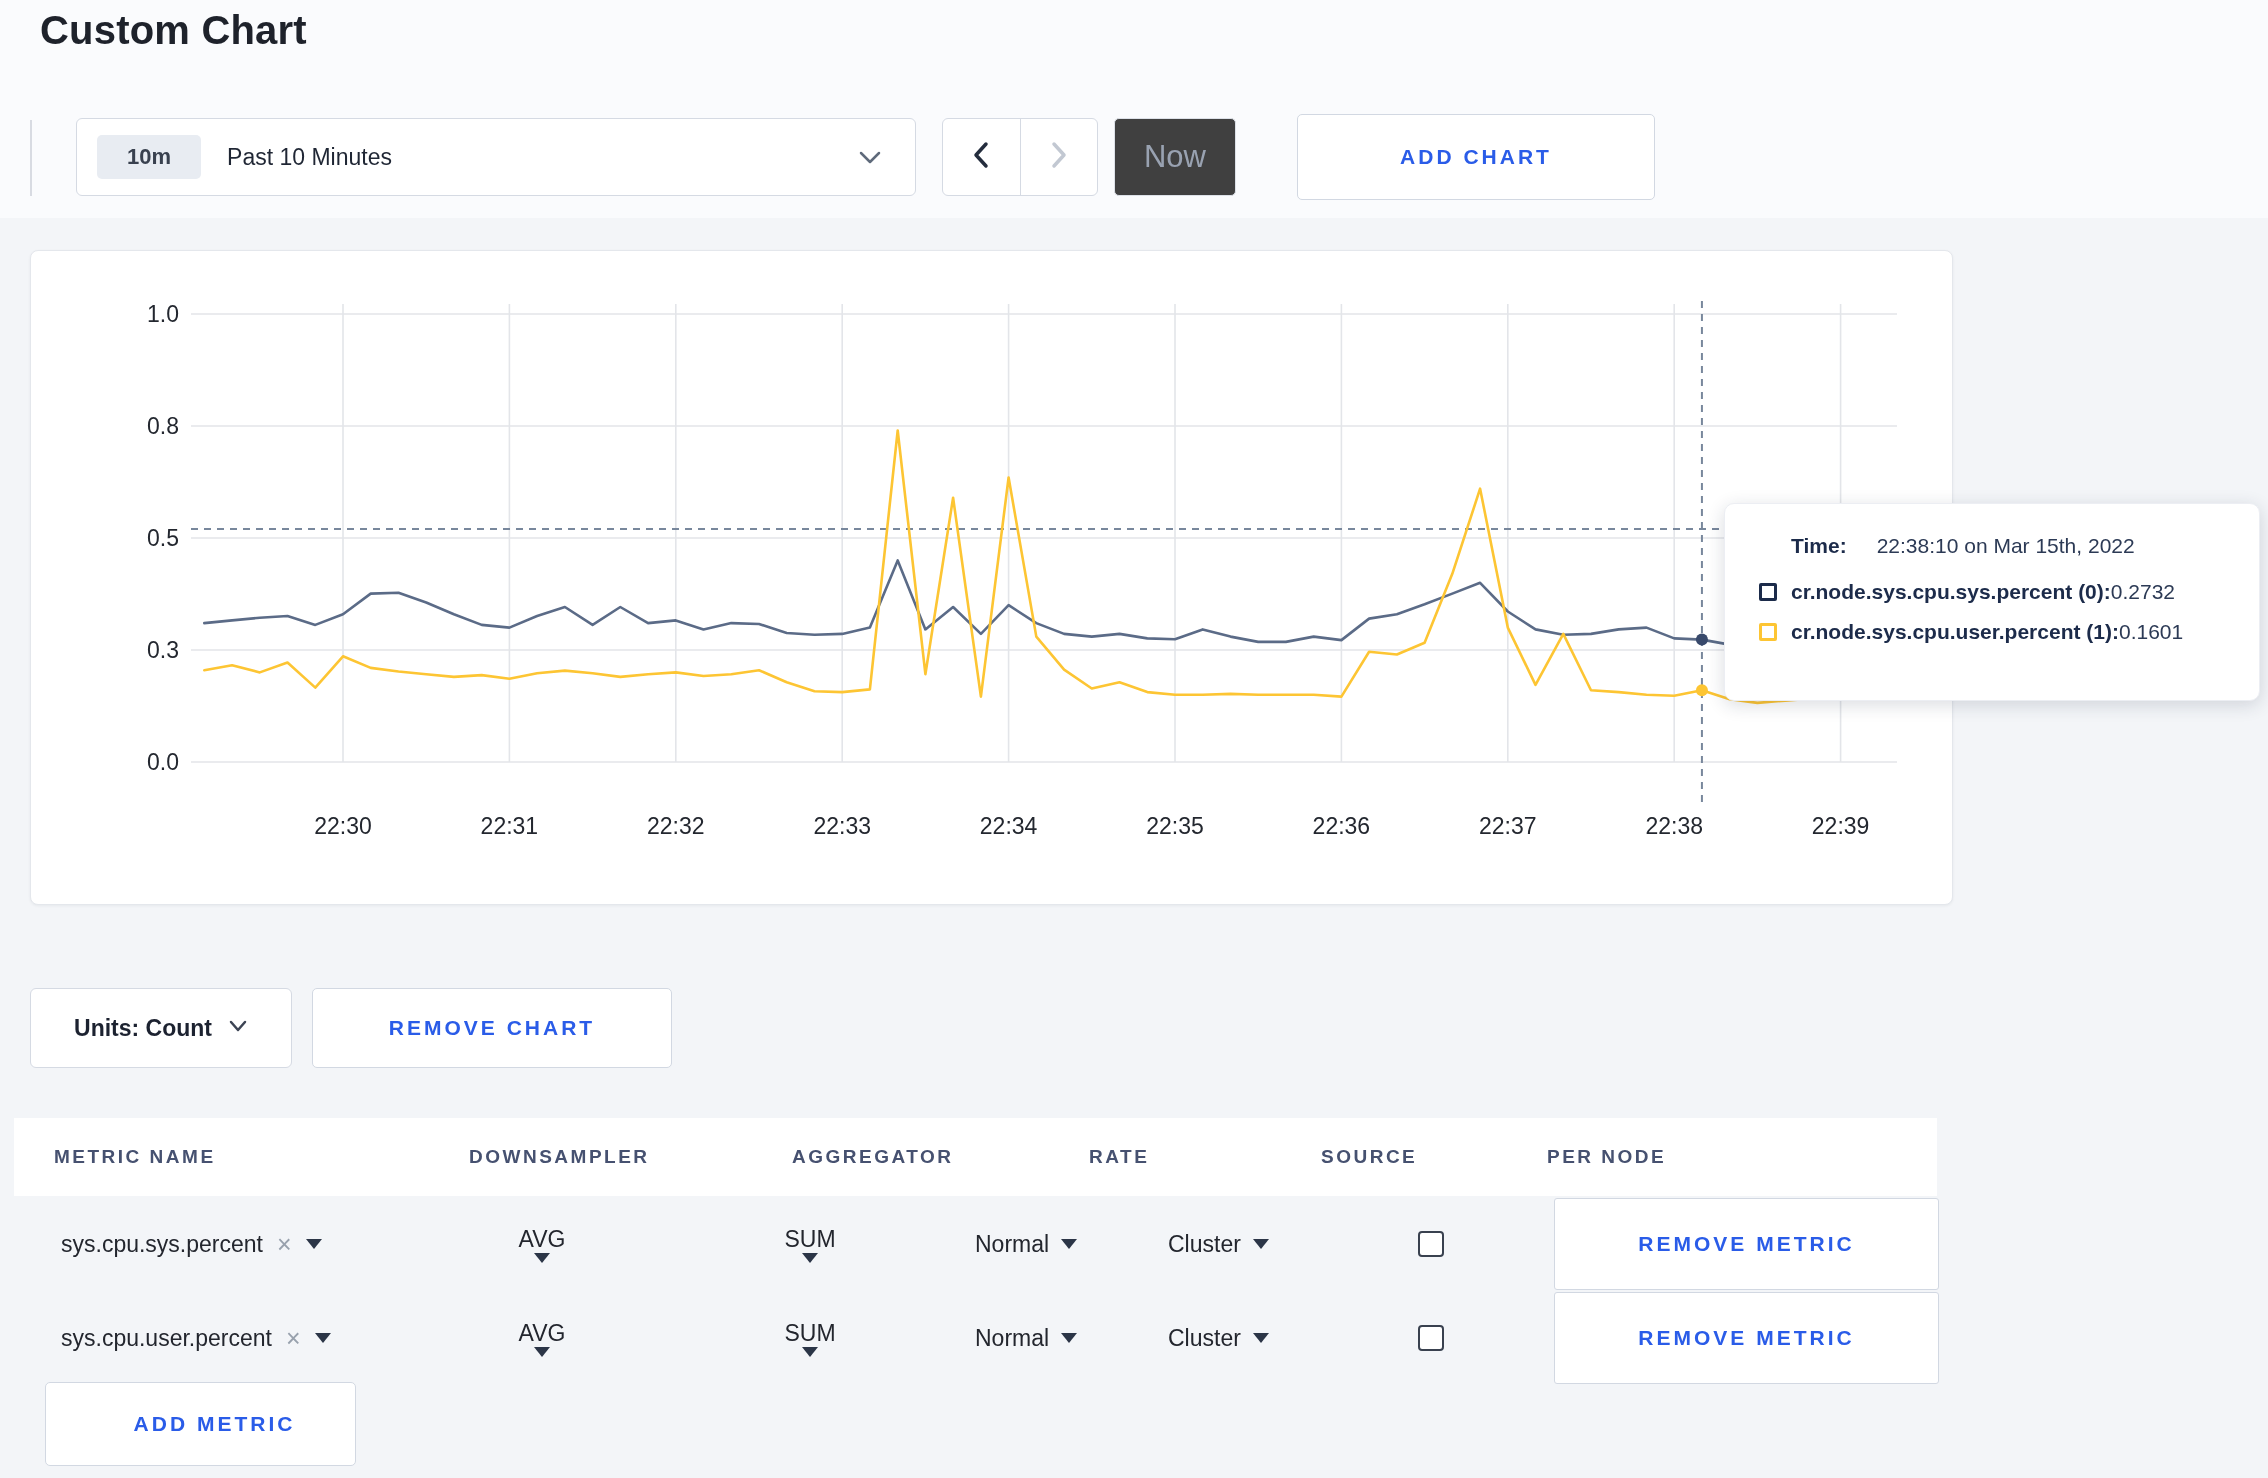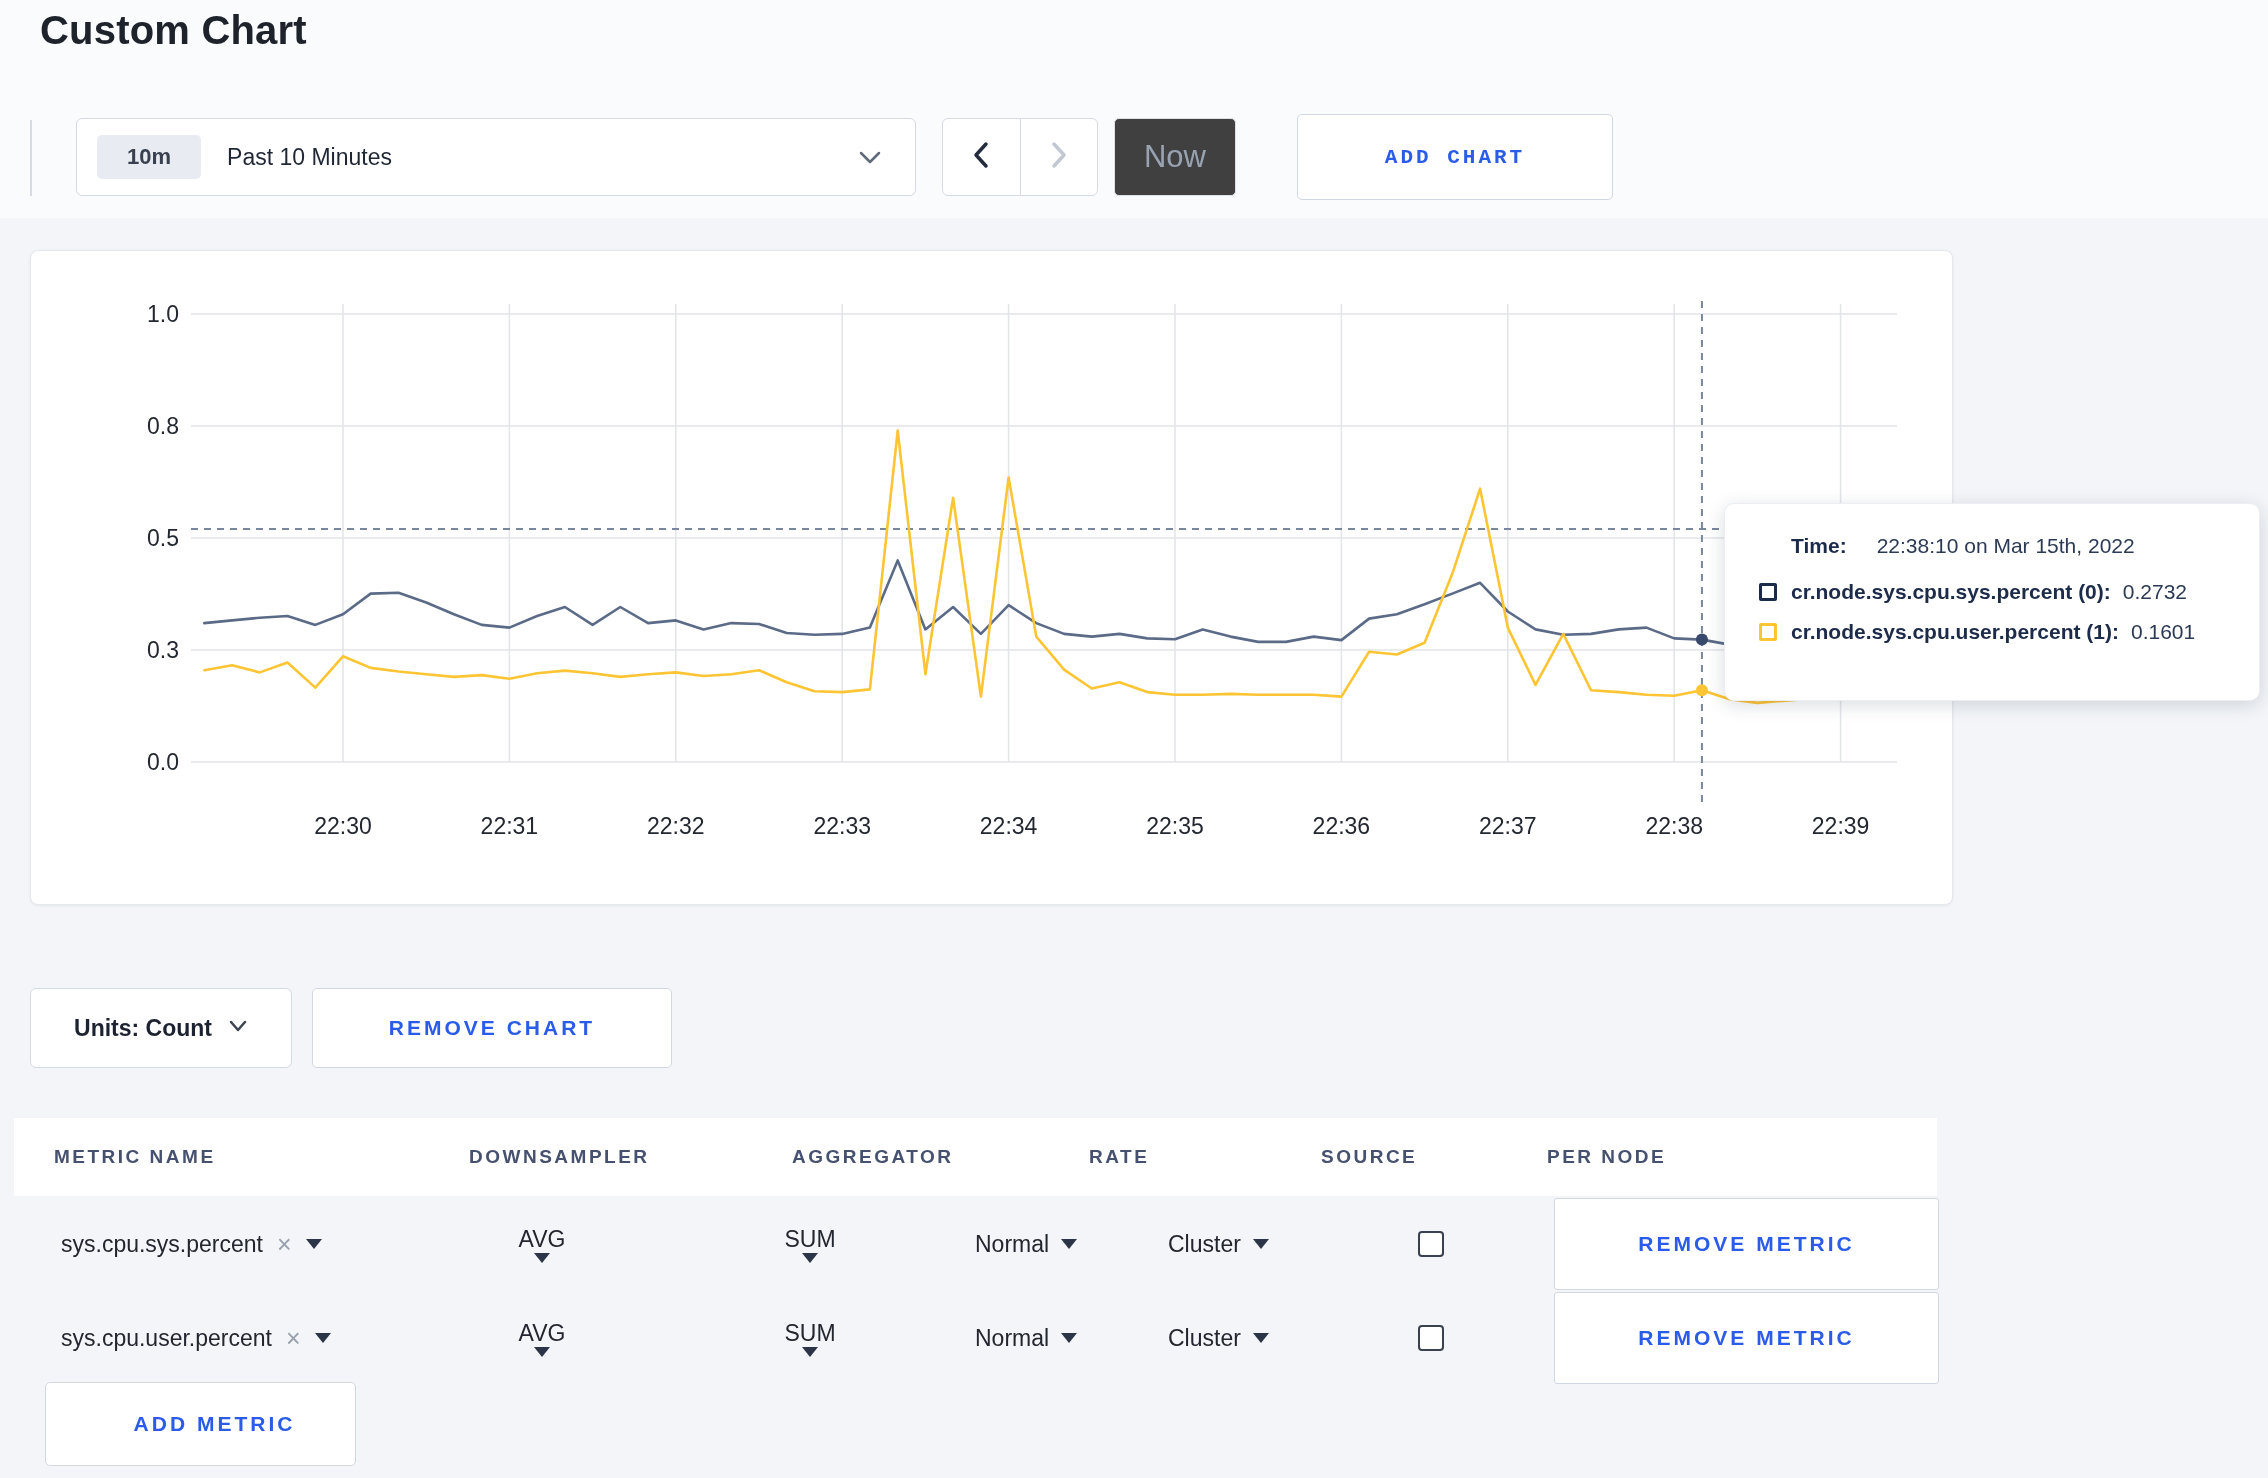--- a/index.html
+++ b/index.html
@@ -40,21 +40,21 @@
     background:#fff; border:1.5px solid #d2d8e2; border-radius:5px;
     display:flex; align-items:center; justify-content:center; cursor:pointer;
   }
   .now-btn {
     position:absolute; left:1114px; top:118px; width:122px; height:78px;
     font-size:31px; color:#99a2b1; background:#404040; border-color:#dde1e8;
   }
   .blue-btn {
     font-size:21px; font-weight:700; letter-spacing:3px; color:#2a5ce8;
   }
-  .add-chart-btn { position:absolute; left:1297px; top:114px; width:316px; height:86px;font-family:Liberation Mono, monospace; }
+  .add-chart-btn { position:absolute; left:1297px; top:114px; width:358px; height:86px; }
   
   .chart-card {
     position:absolute; left:30px; top:250px; width:1923px; height:655px;
     background:#fff; border:1px solid #e4e7ec; border-radius:8px;
     box-shadow:0 1px 3px rgba(20,30,50,0.06);
   }
   .chart-card svg { position:absolute; left:0; top:0; }
   
   .tooltip {
     position:absolute; left:1724px; top:503px; width:536px; height:198px;
@@ -62,21 +62,21 @@
     box-shadow:0 4px 18px rgba(25,35,60,0.16);
     padding:30px 24px 24px 34px; z-index:5;
   }
   .tt-time-row { display:flex; align-items:baseline; margin-left:32px; margin-bottom:22px; }
   .tt-time-label { font-size:21px; font-weight:700; color:#1c2b4a; }
   .tt-time-value { font-size:21px; color:#2c3a55; margin-left:30px; }
   .tt-series-row { display:flex; align-items:center; margin-bottom:16px; }
   .tt-swatch { width:18px; height:18px; border-radius:2px; background:#fff; border:3px solid #1c2b4a; flex:0 0 auto; }
   .tt-swatch.user { border-color:#fdc533; }
   .tt-name { font-size:21px; font-weight:700; color:#1c2b4a; margin-left:14px; }
-  .tt-value { font-size:21px; color:#2c3a55; margin-left:12px; }
+  .tt-value { font-size:21px; color:#2c3a55; }
   
   .units-box {
     position:absolute; left:30px; top:988px; width:262px; height:80px;
     background:#fff; border:1.5px solid #d5dae3; border-radius:6px;
     display:flex; align-items:center; justify-content:center; gap:16px; cursor:pointer;
   }
   .units-label { font-size:23px; font-weight:700; color:#1c2230; }
   .remove-chart-btn { position:absolute; left:312px; top:988px; width:360px; height:80px; }
   
   .metrics-header {

